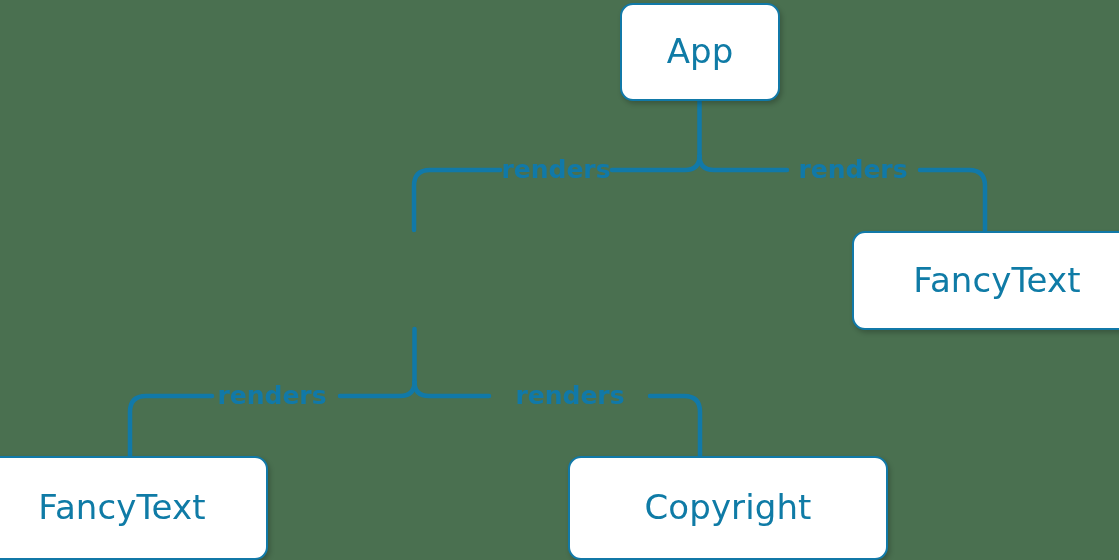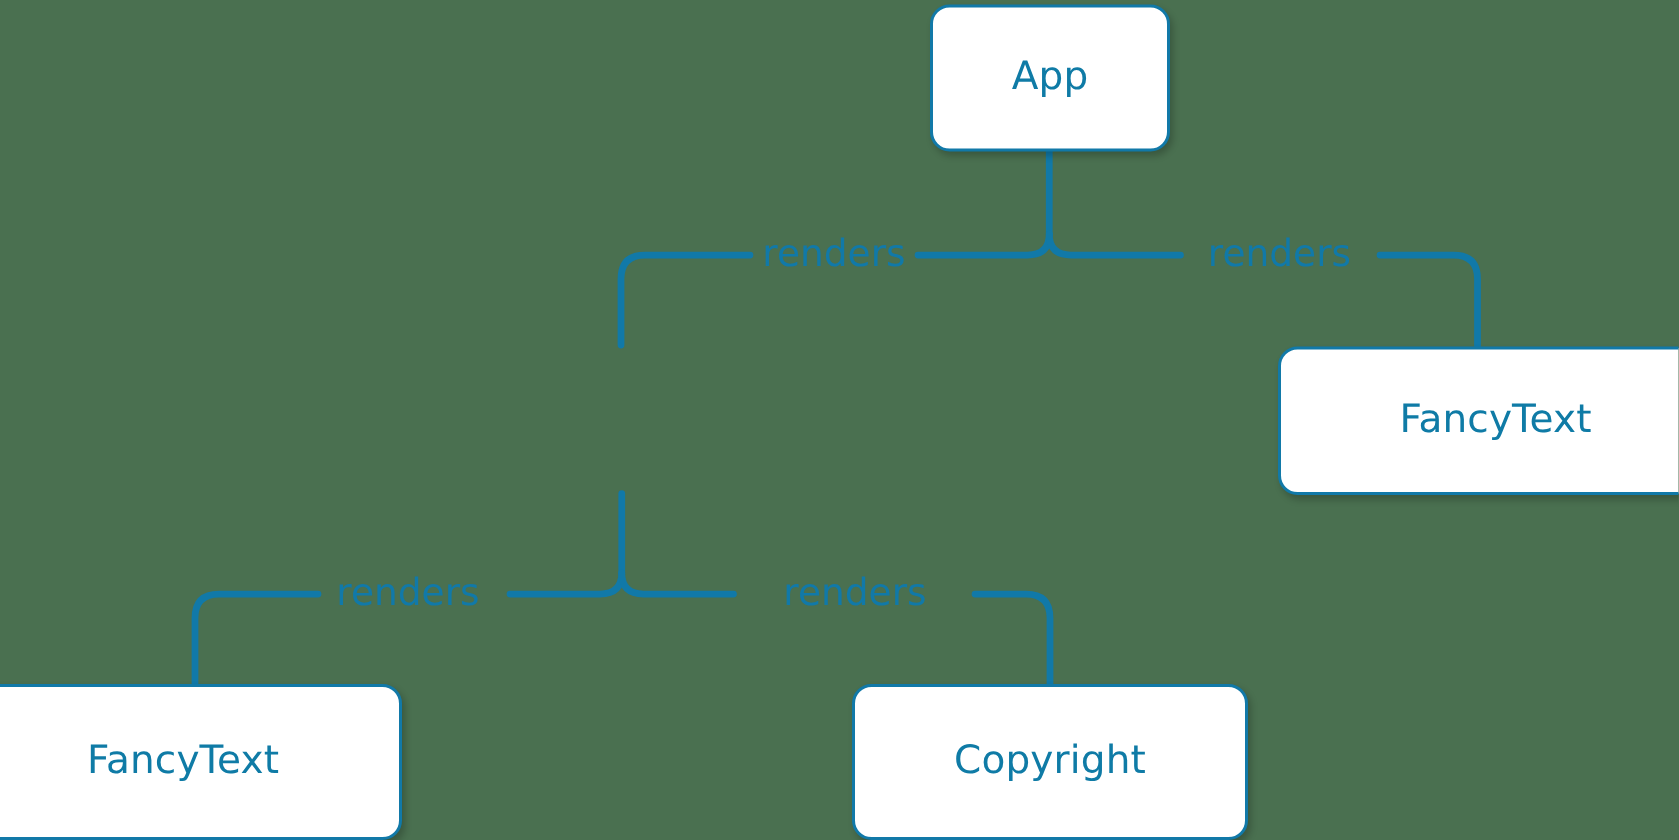--- a/index.html
+++ b/index.html
@@ -30,36 +30,36 @@
     position: absolute;
     box-sizing: border-box;
     background: #ffffff;
     border: 2.5px solid #1179a8;
     border-radius: 13px;
     box-shadow: 2px 3px 5px rgba(0,0,0,0.22);
     display: flex;
     align-items: center;
     justify-content: center;
     color: #0f7ba6;
-    font-size: 26px;
+    font-size: 34px;
     font-weight: 400;
     letter-spacing: 0.1px;
     white-space: nowrap;
     z-index: 2;
   }
   .node-label {
     display: block;
     line-height: 1;
     padding-bottom: 2px;
   }
   .edge-label {
     position: absolute;
     color: #1179a8;
     font-size: 25px;
-    font-weight: 400;
+    font-weight: 700;
     line-height: 1;
     white-space: nowrap;
     z-index: 3;
     transform: translate(-50%, -50%);
   }
 </style>
 </head>
 <body>
 
 <div id="stage">
@@ -99,17 +99,17 @@
 
 
   <div class="node" style="left:852px; top:231px; width:290px; height:99px;">
     <span class="node-label">FancyText</span>
   </div>
 
   <div class="node" style="left:-24px; top:456px; width:292px; height:104px;">
     <span class="node-label">FancyText</span>
   </div>
 
-  <div class="node" style="left:568px; top:456px; width:264px; height:104px;">
+  <div class="node" style="left:568px; top:456px; width:320px; height:104px;">
     <span class="node-label">Copyright</span>
   </div>
 
 </div>
 
 </body></html>

